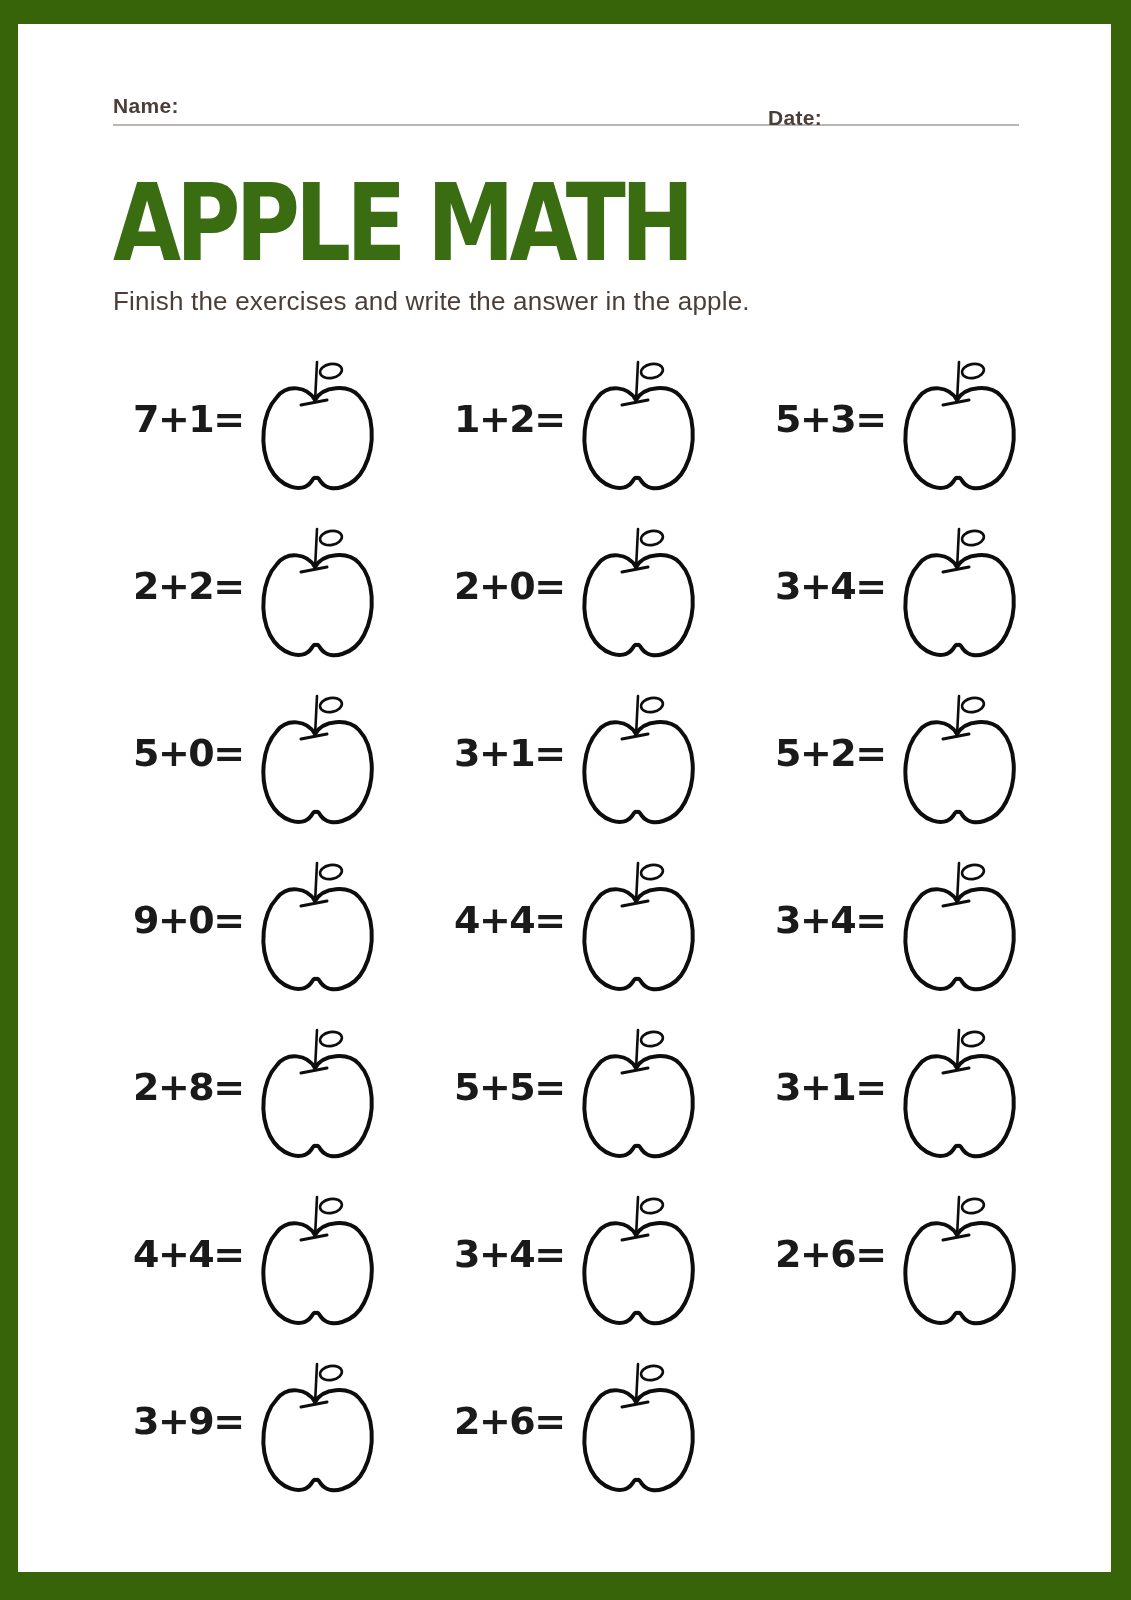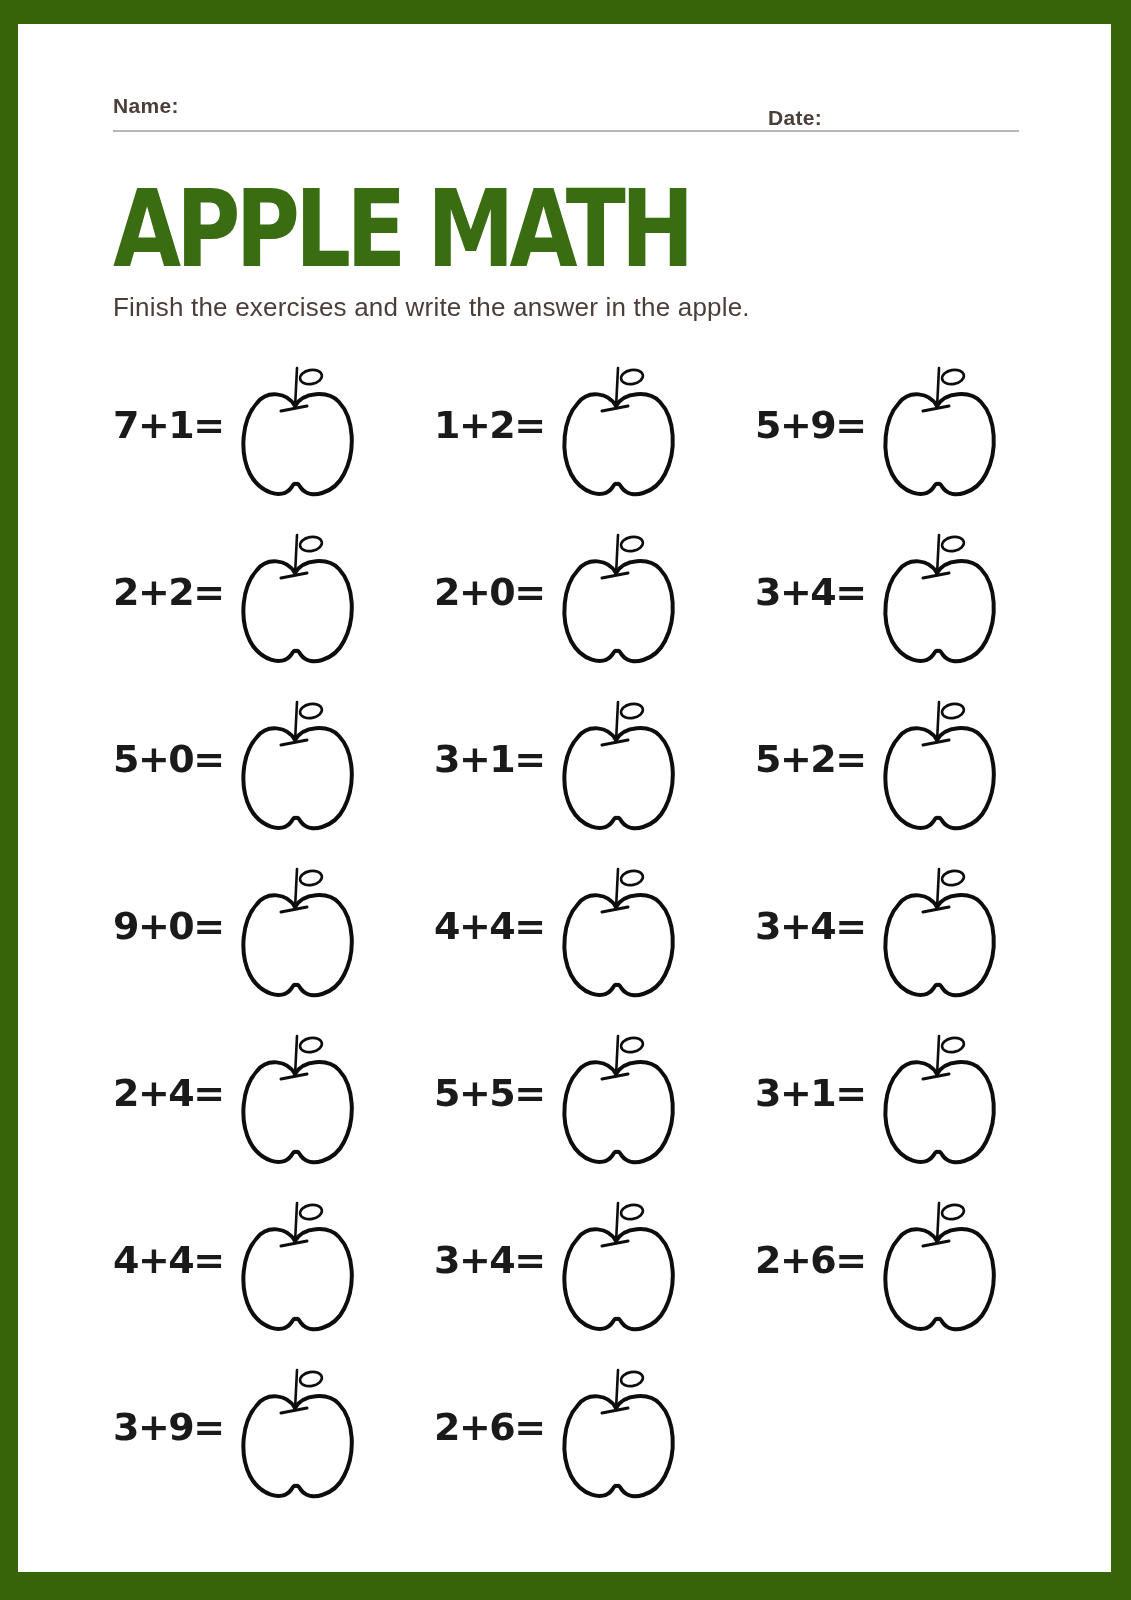--- a/index.html
+++ b/index.html
@@ -18,21 +18,21 @@
     font-family:"Liberation Sans",sans-serif;
     overflow:hidden;
   }
   .content{
     position:absolute;
     top:24px;left:18px;right:20px;bottom:28px;
     background:#ffffff;
   }
   .fields{
     margin:70px 92px 0 95px;
-    padding-bottom:12px;
+    padding-bottom:6px;
     border-bottom:2px solid var(--rule-gray);
     position:relative;
     font-size:21px;
     font-weight:600;
     letter-spacing:.3px;
     color:var(--text-brown);
   }
   .date-label{
     position:absolute;
     left:655px;top:12px;
@@ -70,20 +70,21 @@
   .expr{
     min-width:120px;
     font-family:"DejaVu Sans",sans-serif;
     font-weight:800;
     font-size:38px;
     letter-spacing:-1.5px;
     color:var(--problem-black);
     position:relative;
     top:-8px;
     white-space:nowrap;
+    margin-left:20px;
   }
   .apple{
     width:122px;height:142px;
     margin-left:4px;
     flex:none;
   }
   .apple path,.apple ellipse,.apple line{
     fill:none;
     stroke:#0d0d0d;
     stroke-linecap:round;
@@ -135,21 +136,21 @@
         C23,131 45,138 54,126
         C56,123 57,121 59,122
         C61,121 62,123 64,126
         C73,138 97,132 107,112
         C119,89 117,56 102,40
         C91,28 66,30 58,44 Z"></path>
     </svg>
   </div>
 
   <div class="cell">
-    <span class="expr">5+9=</span>
+    <span class="expr">5+3=</span>
     <svg class="apple" viewBox="0 0 122 142" aria-hidden="true">
       <line x1="60" y1="6" x2="58" y2="46" stroke-width="2.6"></line>
       <ellipse cx="74" cy="15" rx="11" ry="7" transform="rotate(-10 74 15)" stroke-width="2.6"></ellipse>
       <line x1="44" y1="49" x2="70" y2="44" stroke-width="3"></line>
       <path stroke-width="4" d="M58,44
         C50,30 30,28 20,41
         C5,57 2,90 13,112
         C23,131 45,138 54,126
         C56,123 57,121 59,122
         C61,121 62,123 64,126
@@ -315,21 +316,21 @@
         C23,131 45,138 54,126
         C56,123 57,121 59,122
         C61,121 62,123 64,126
         C73,138 97,132 107,112
         C119,89 117,56 102,40
         C91,28 66,30 58,44 Z"></path>
     </svg>
   </div>
 
   <div class="cell">
-    <span class="expr">2+4=</span>
+    <span class="expr">2+8=</span>
     <svg class="apple" viewBox="0 0 122 142" aria-hidden="true">
       <line x1="60" y1="6" x2="58" y2="46" stroke-width="2.6"></line>
       <ellipse cx="74" cy="15" rx="11" ry="7" transform="rotate(-10 74 15)" stroke-width="2.6"></ellipse>
       <line x1="44" y1="49" x2="70" y2="44" stroke-width="3"></line>
       <path stroke-width="4" d="M58,44
         C50,30 30,28 20,41
         C5,57 2,90 13,112
         C23,131 45,138 54,126
         C56,123 57,121 59,122
         C61,121 62,123 64,126

